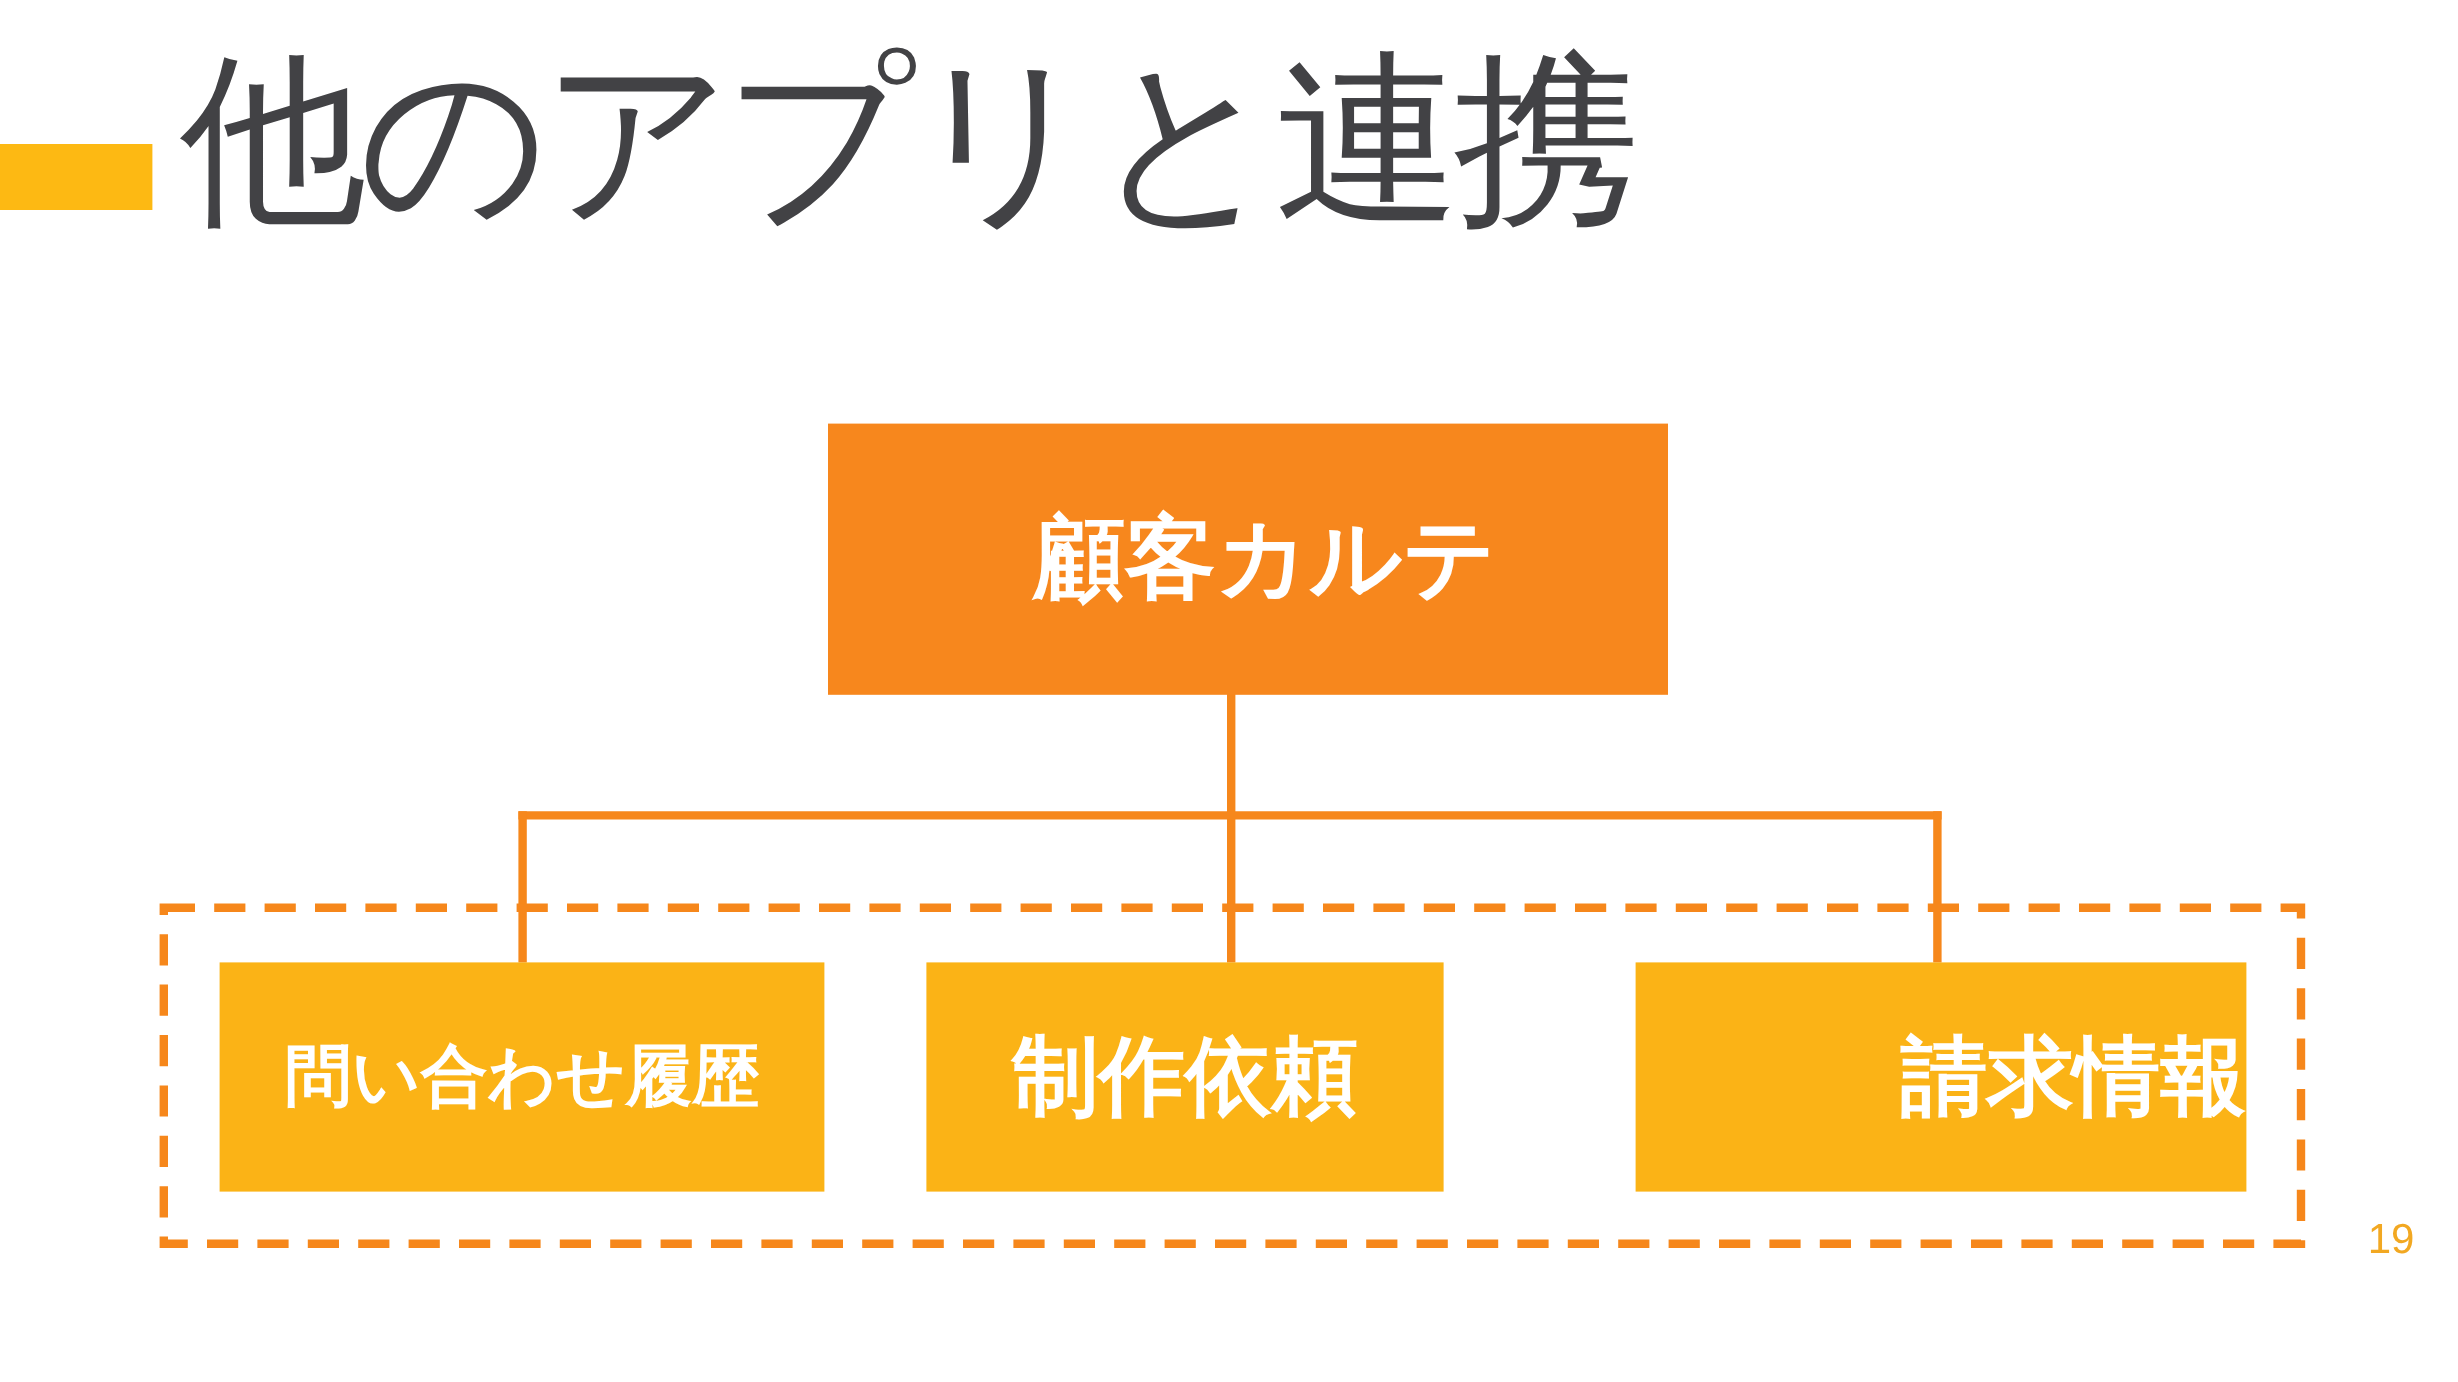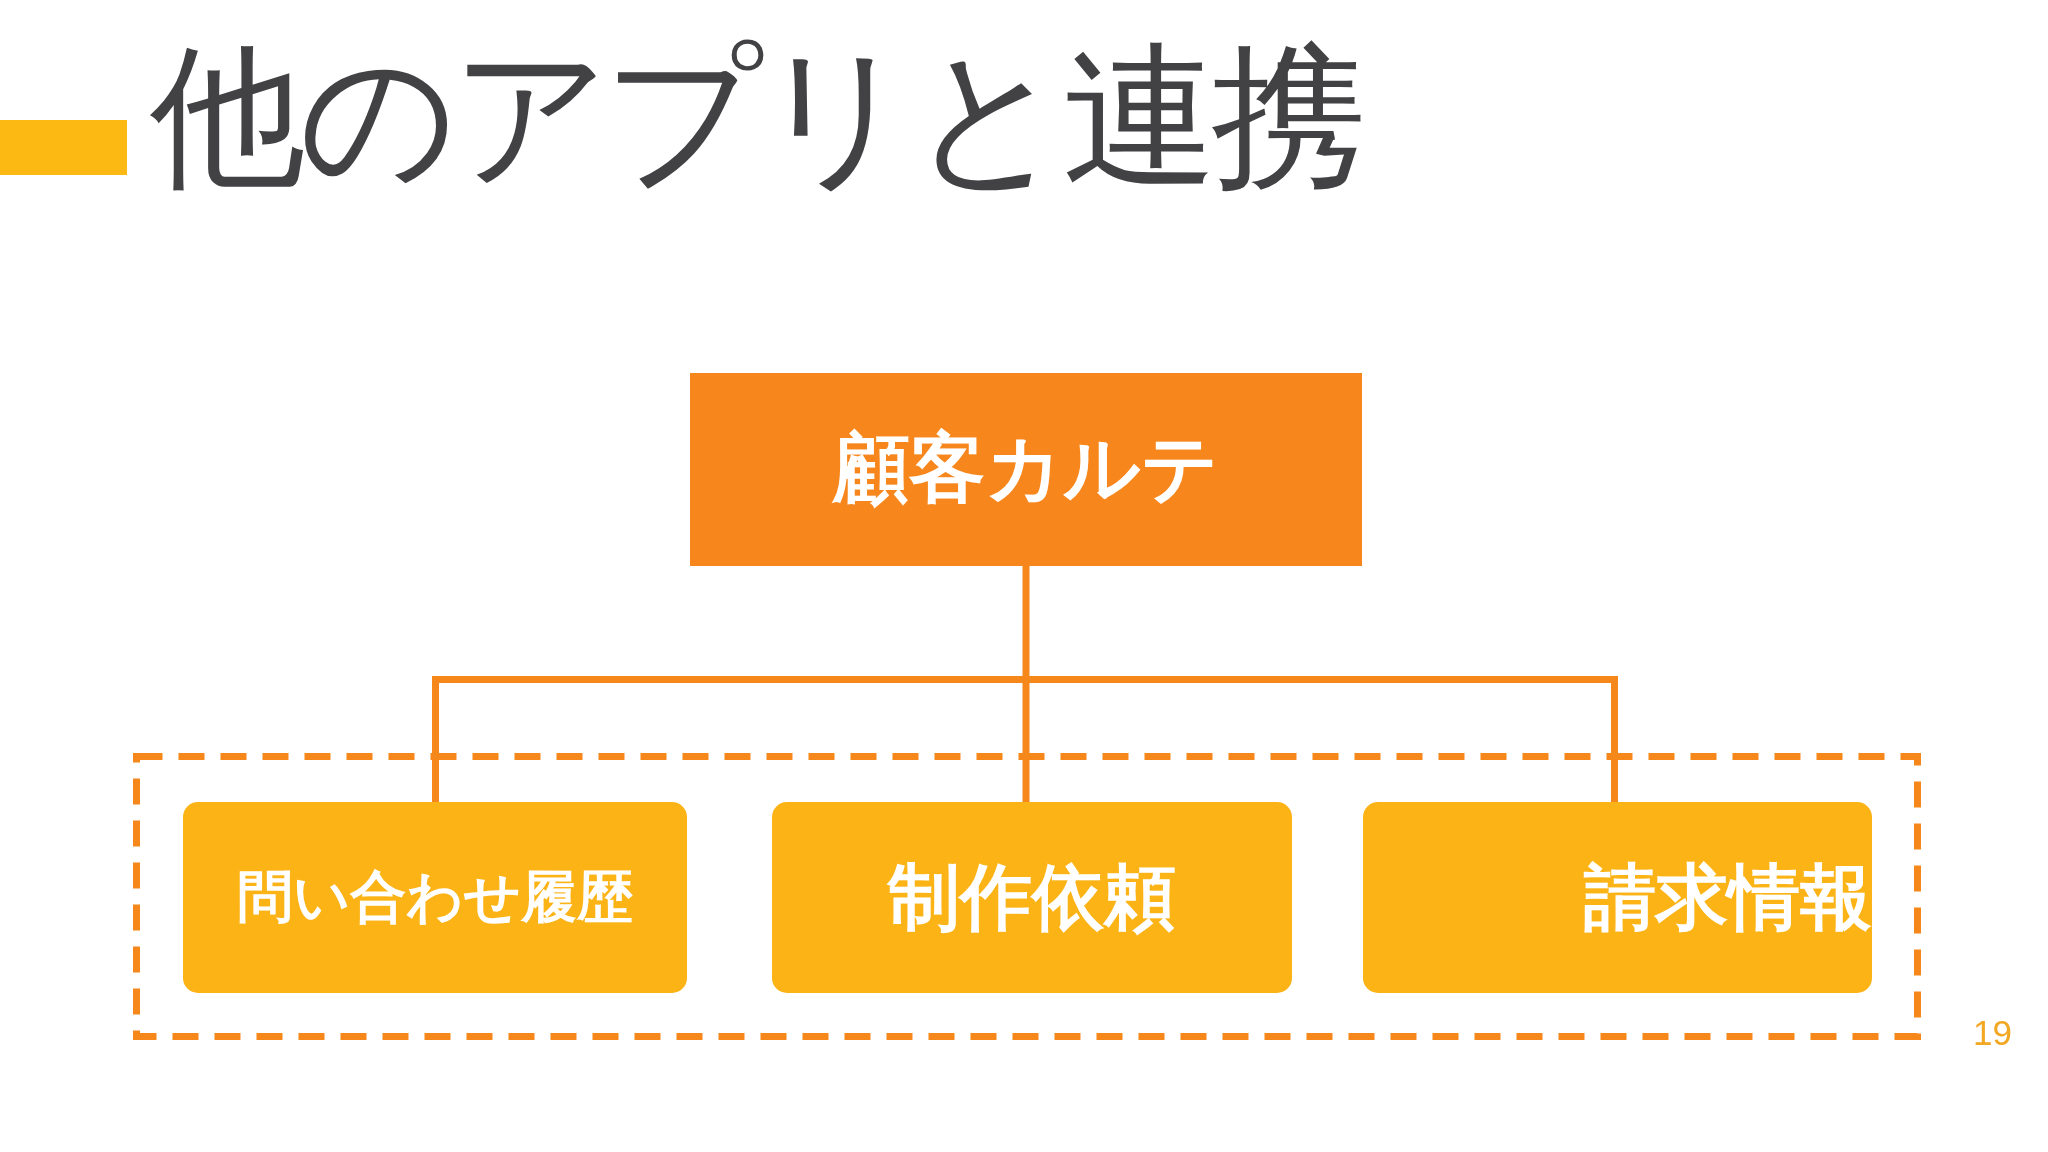--- a/index.html
+++ b/index.html
@@ -60,34 +60,34 @@
     display: flex;
     align-items: center;
     justify-content: center;
     color: var(--box-text, #FFFFFF);
     font-weight: 700;
     text-align: center;
     white-space: nowrap;
   }
   .node-root {
     left: 690px;
-    top: 373px;
+    top: 353px;
     width: 672px;
-    height: 193px;
+    height: 226px;
     background: var(--root-box, #F7871D);
     font-size: 76px;
+    padding-left: 28px;
   }
   .node-child {
     top: 802px;
     height: 191px;
     background: var(--child-box, #FBB316);
-    border-radius: 15px;
   }
   .node-child-1 { left: 183px;  width: 504px; font-size: 56px; }
-  .node-child-2 { left: 772px;  width: 520px; font-size: 72px; }
+  .node-child-2 { left: 772px;  width: 431px; font-size: 72px; }
   .node-child-3 { left: 1363px; width: 509px; font-size: 72px; justify-content: flex-end; }
   .page-number {
     position: absolute;
     top: 1013px;
     right: 36px;
     font-size: 35px;
     font-weight: 400;
     color: var(--page-number, #F2A822);
   }
 </style>

